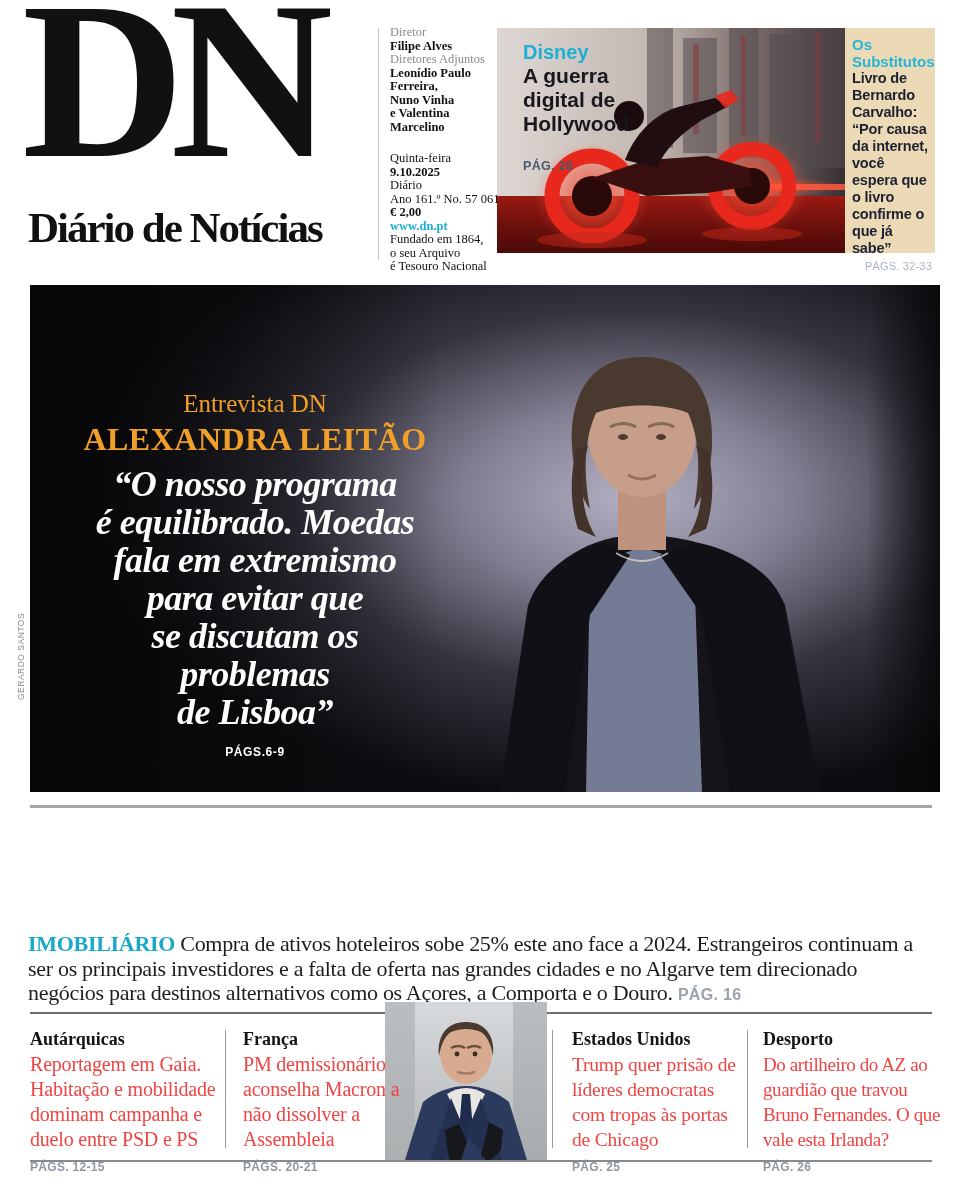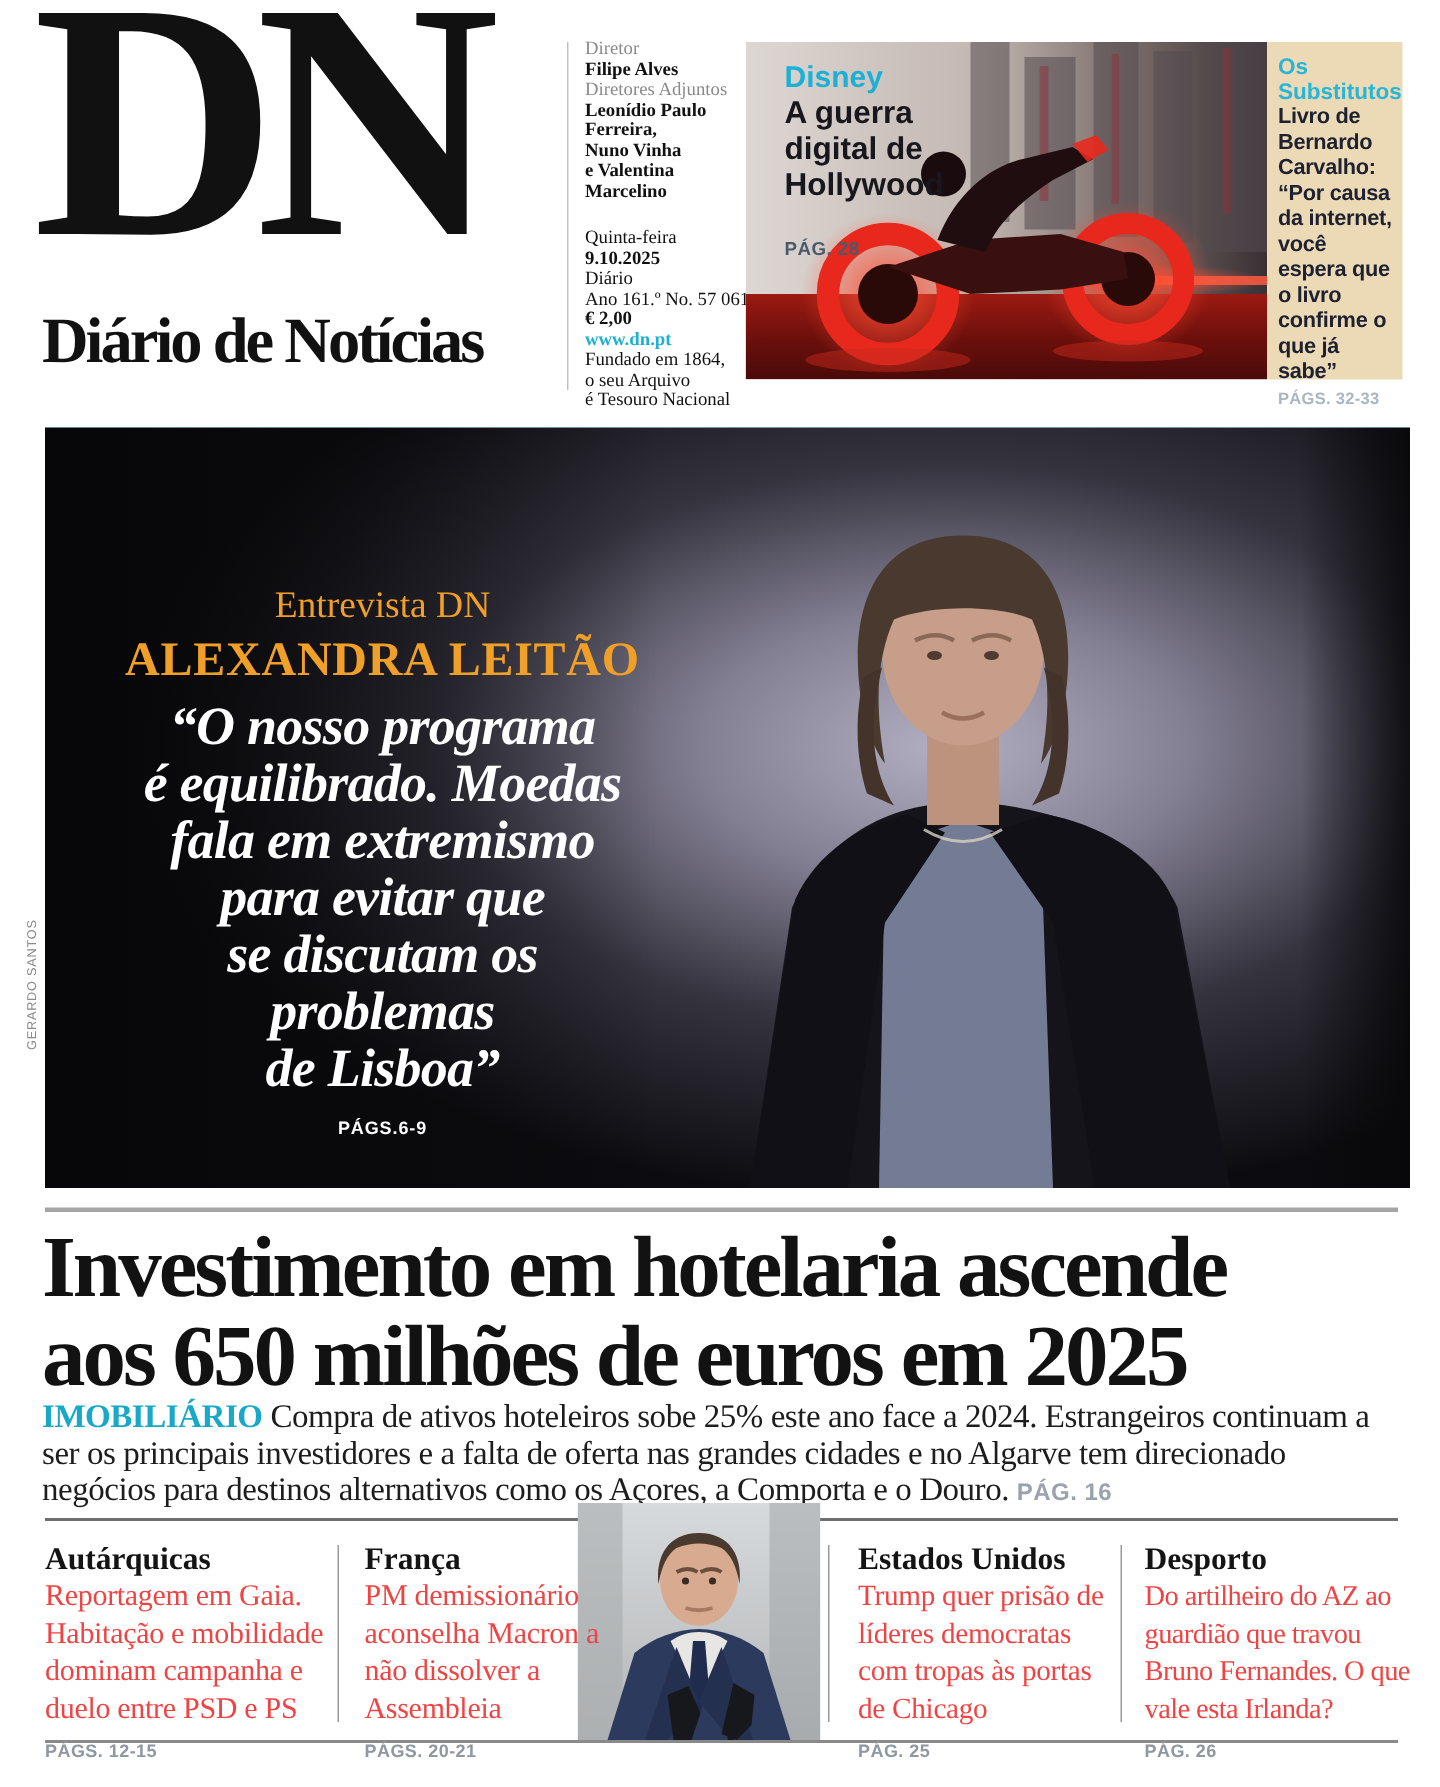--- a/index.html
+++ b/index.html
@@ -23,21 +23,21 @@
   .tron-txt{position:absolute;left:26px;top:12px;width:150px;}
   .tron-kicker{font-size:20px;font-weight:bold;color:#1cb0d4;line-height:24px;}
   .tron-title{font-size:21px;font-weight:bold;color:#17171d;line-height:24px;width:125px;}
   .tron-page{margin-top:23px;font-size:12.5px;font-weight:bold;color:#4a5a6a;letter-spacing:.3px;}
 
   
   .book{left:845px;top:28px;width:90px;height:225px;background:#ecd9b5;}
   .book-in{position:absolute;left:7px;top:8px;width:80px;}
   .book-kicker{font-size:15px;font-weight:bold;color:#27b6d8;line-height:17px;}
   .book-title{font-size:14.5px;font-weight:bold;color:#1d2130;line-height:17px;letter-spacing:-.2px;}
-  .book-page{margin-top:3px;font-size:11px;font-weight:bold;color:#a9b5c1;letter-spacing:.2px;}
+  .book-page{margin-top:3px;font-size:11px;font-weight:normal;color:#a9b5c1;letter-spacing:.2px;text-align:right;}
   .book *{font-family:"Liberation Sans","DejaVu Sans",sans-serif;}
 
   
   .feature{left:30px;top:285px;width:910px;height:507px;overflow:hidden;background:#0c4a6e;}
   .feature svg{position:absolute;left:0;top:0;}
   .feat-txt{position:absolute;left:0px;top:104px;width:450px;text-align:center;}
   .feat-kicker{font-size:25px;color:#f0a028;line-height:30px;}
   .feat-name{font-size:32px;font-weight:bold;color:#f0a028;letter-spacing:.5px;line-height:40px;}
   .feat-quote{margin-top:6px;font-size:36px;line-height:38px;font-style:italic;font-weight:bold;color:#ffffff;letter-spacing:-.5px;}
   .feat-page{margin-top:14px;font-size:12px;font-weight:bold;color:#ffffff;letter-spacing:.6px;}
@@ -50,21 +50,21 @@
             letter-spacing:-2px;color:#121212;}
   .deck{left:28px;top:932px;width:904px;font-size:22px;line-height:24.5px;color:#1d1d1d;letter-spacing:-.3px;}
   .deck-kicker{color:#18a9c9;font-weight:bold;}
   .deck-page{font-family:"Liberation Sans","DejaVu Sans",sans-serif;font-size:16px;font-weight:bold;color:#9aa2ad;letter-spacing:.3px;}
 
   
   .strip-top-rule{left:30px;top:1012px;width:902px;height:2px;background:#6f6f6f;}
   .strip-bottom-rule{left:30px;top:1160px;width:902px;height:2px;background:#8a8a8a;}
   .vdiv{width:1px;top:1030px;height:118px;background:#9a9a9a;}
   .story{top:1026px;}
-  .story-section{font-size:21px;font-weight:bold;color:#141414;line-height:26px;}
+  .story-section{font-size:18px;font-weight:bold;color:#141414;line-height:26px;}
   .story-title{font-size:20px;line-height:25px;color:#ef4444;letter-spacing:-.2px;}
   .story-page{margin-top:8px;font-size:12px;font-weight:bold;color:#8f97a1;letter-spacing:.3px;}
   .pm-photo{left:385px;top:1002px;width:162px;height:158px;overflow:hidden;}
 </style>
 </head>
 <body>
 
 <div class="page">
 
   <div class="abs logo">DN</div>
@@ -202,24 +202,20 @@
         <div>se discutam os</div>
         <div>problemas</div>
         <div>de Lisboa”</div>
       </div>
       <div class="feat-page sans">PÁGS.6-9</div>
     </div>
   </div>
   <div class="abs photo-credit sans">GERARDO SANTOS</div>
 
   <div class="abs lead-rule"></div>
-  <div class="abs headline">
-    <div>Investimento em hotelaria ascende</div>
-    <div>aos 650 milhões de euros em 2025</div>
-  </div>
   <div class="abs deck">
     <span class="deck-kicker">IMOBILIÁRIO</span><span> Compra de ativos hoteleiros sobe 25% este ano face a 2024. Estrangeiros continuam a ser os principais investidores e a falta de oferta nas grandes cidades e no Algarve tem direcionado negócios para destinos alternativos como os Açores, a Comporta e o Douro. </span><span class="deck-page">PÁG. 16</span>
   </div>
 
   <div class="abs strip-top-rule"></div>
   <div class="abs strip-bottom-rule"></div>
   <div class="abs vdiv" style="left:225px;"></div>
   <div class="abs vdiv" style="left:552px;"></div>
   <div class="abs vdiv" style="left:747px;"></div>
 

